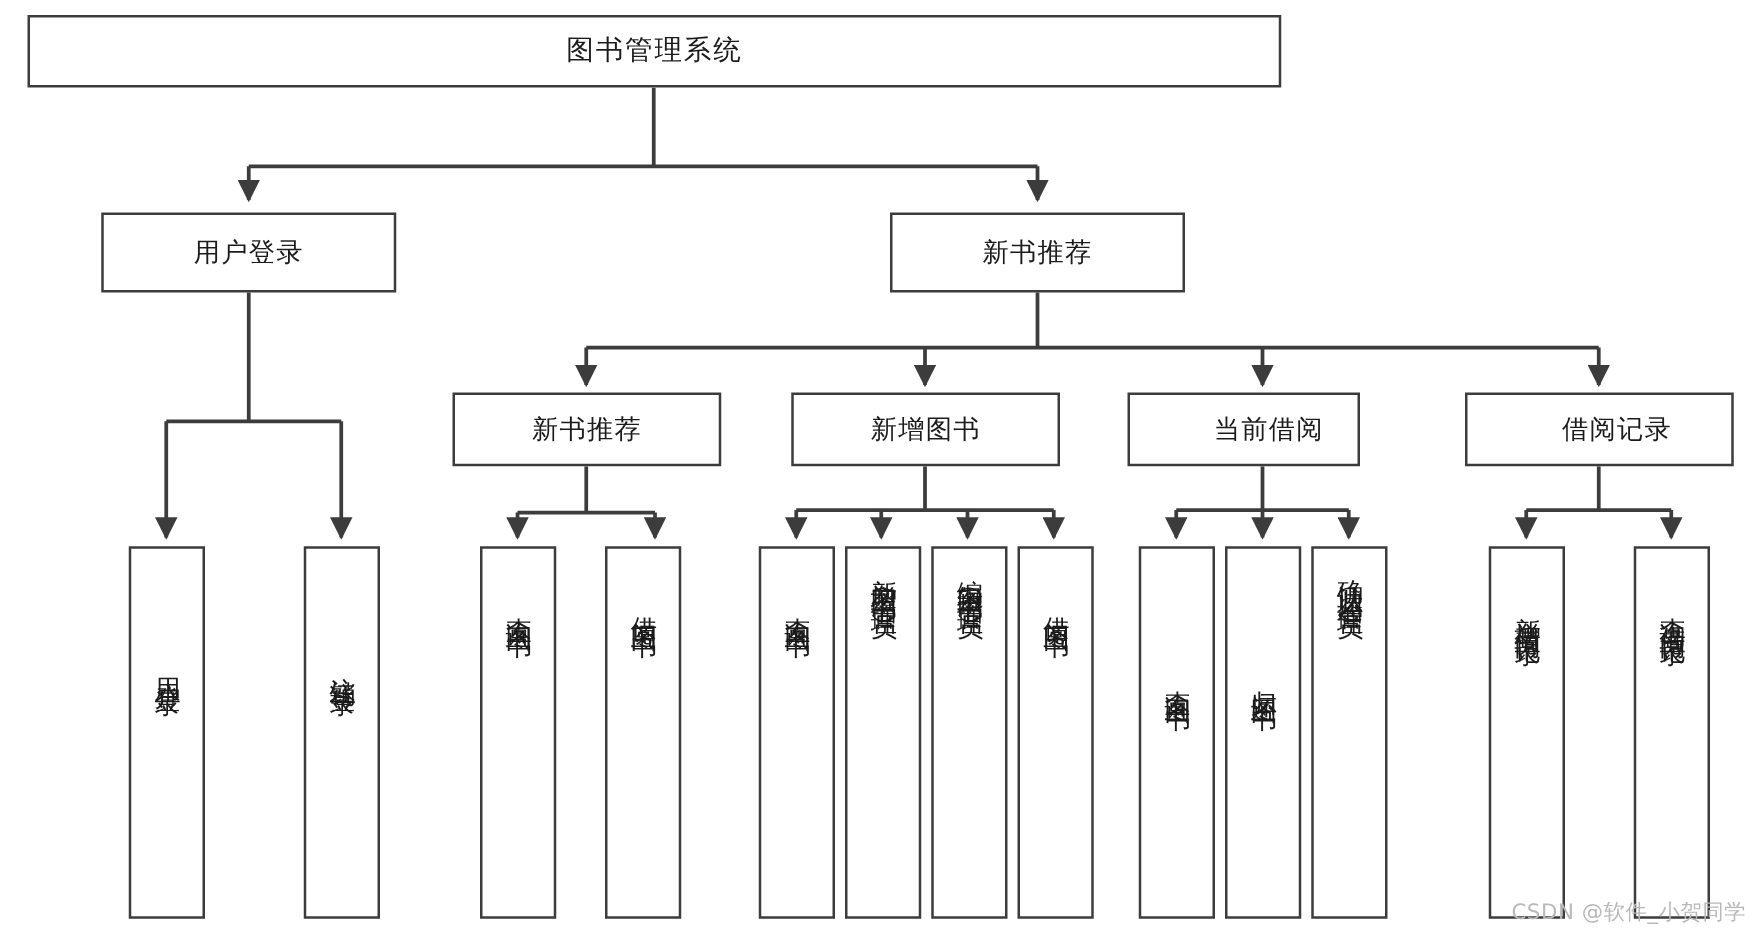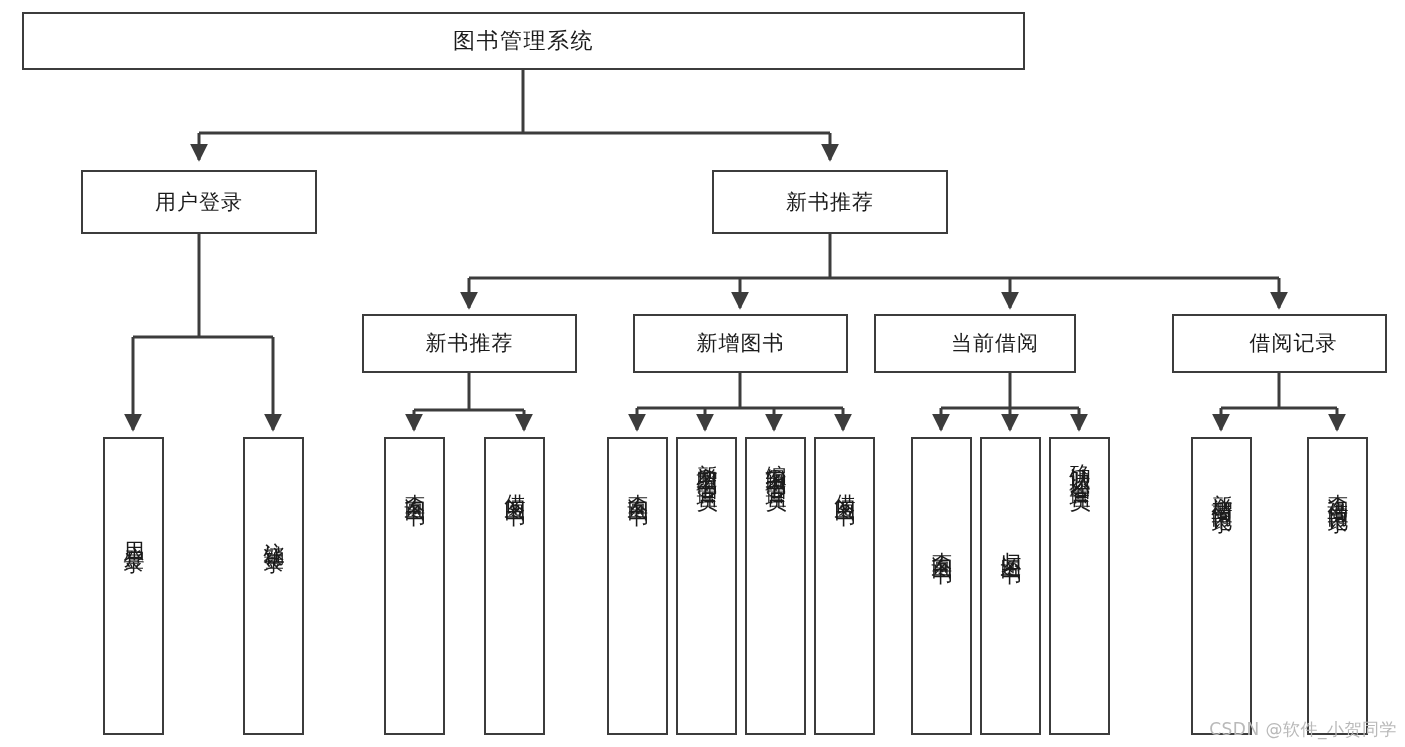--- a/index.html
+++ b/index.html
@@ -139,21 +139,21 @@
   </div>
 
   <div class="node h-node" style="left:362px; top:314px; width:215px; height:59px;">
     <span class="lbl">新书推荐</span>
   </div>
 
   <div class="node h-node" style="left:633px; top:314px; width:215px; height:59px;">
     <span class="lbl">新增图书</span>
   </div>
 
-  <div class="node h-node" style="left:874px; top:314px; width:202px; height:59px;padding-left:40px;">
+  <div class="node h-node" style="left:902px; top:314px; width:186px; height:59px;padding-left:40px;">
     <span class="lbl">当前借阅</span>
   </div>
 
   <div class="node h-node" style="left:1172px; top:314px; width:215px; height:59px;padding-left:28px;">
     <span class="lbl">借阅记录</span>
   </div>
 
   <div class="node v-node mid" style="left:103px; top:437px; width:61px; height:298px;">
     <span class="lbl">用户登录</span>
   </div>

